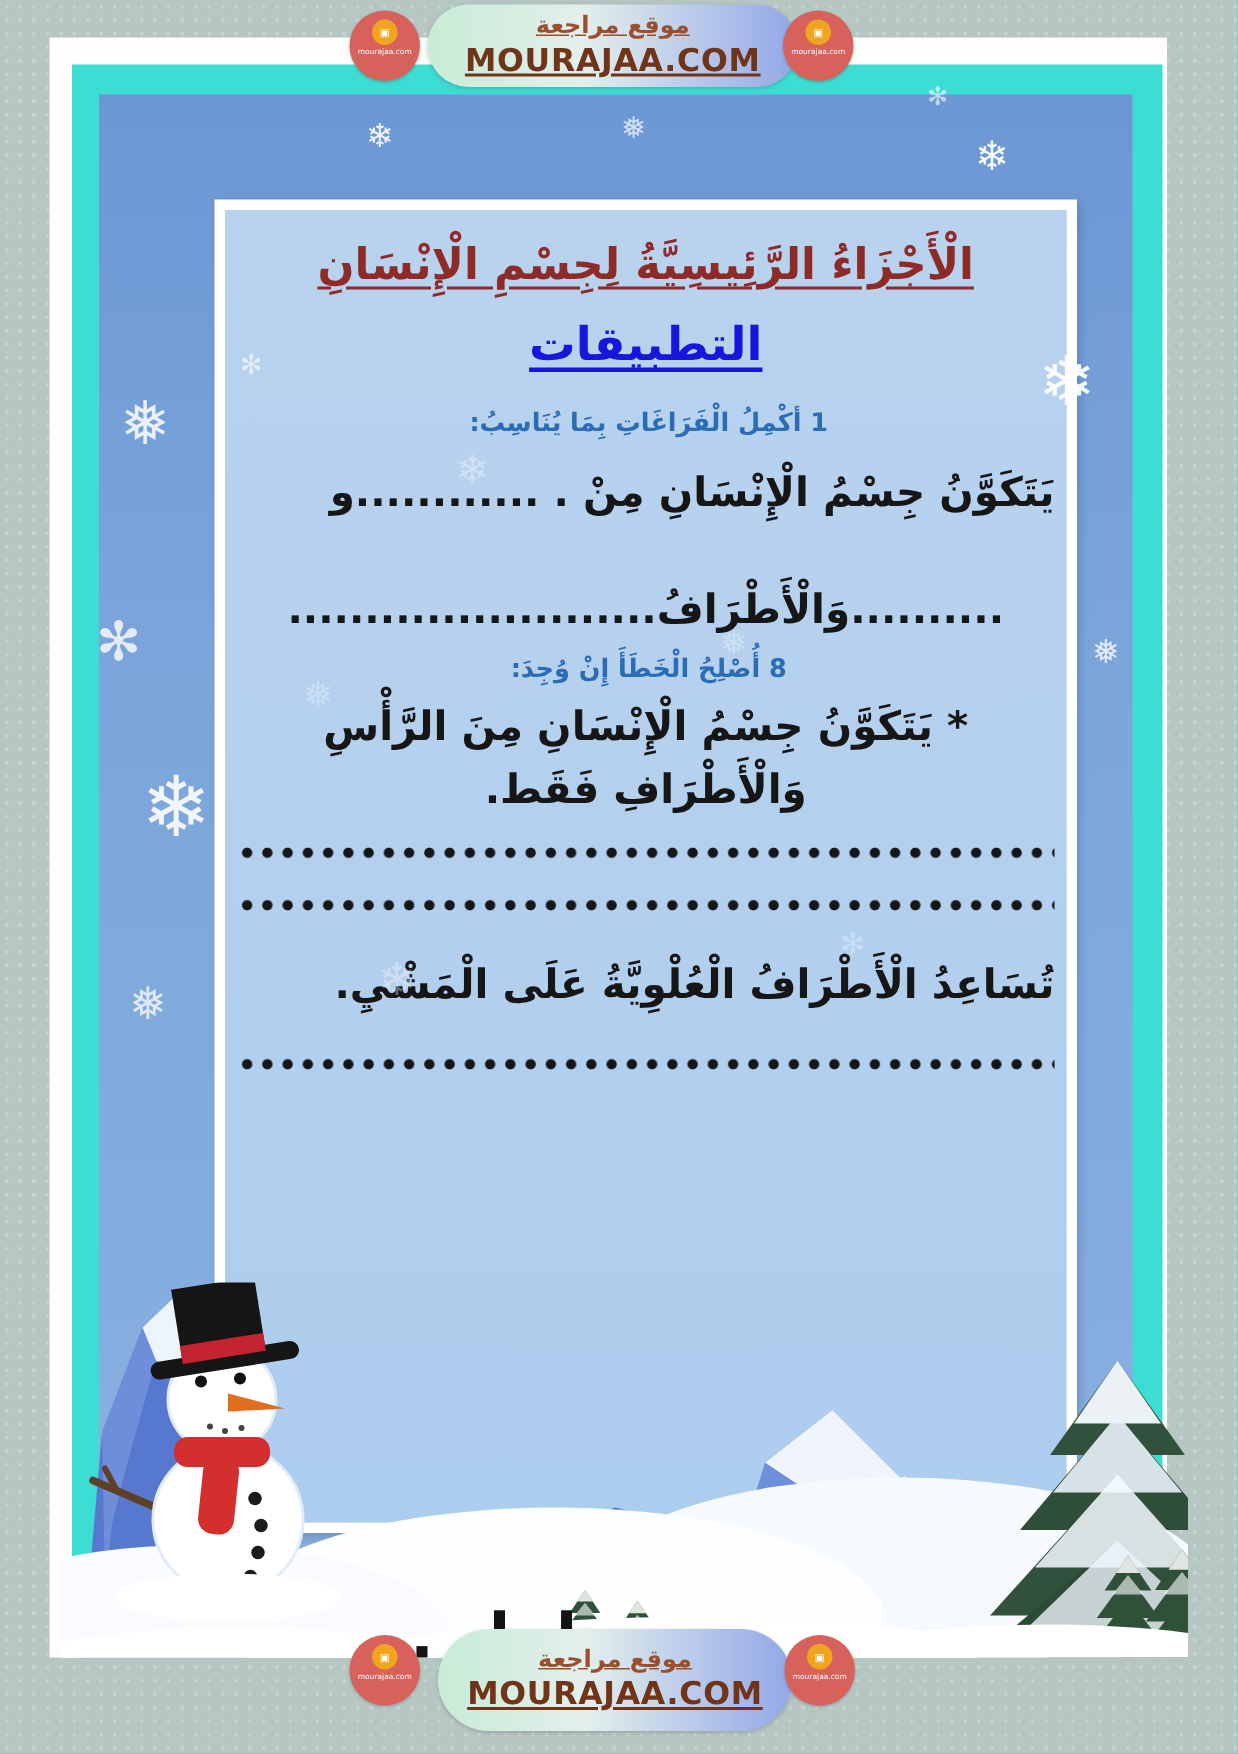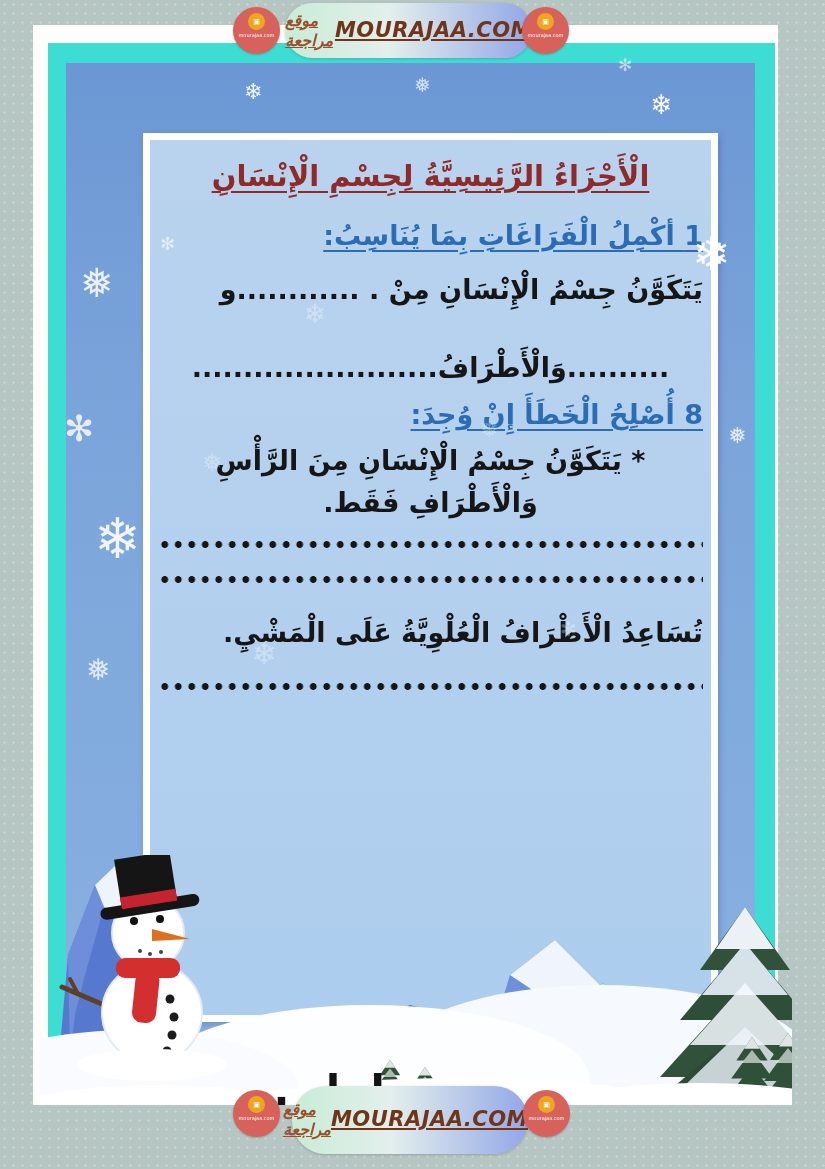--- a/index.html
+++ b/index.html
@@ -17,37 +17,37 @@
     background:linear-gradient(180deg,#6b97d4 0%,#7ba5da 35%,#8ab1e1 100%);overflow:visible;}
   
   .panel{position:absolute;left:77px;top:70px;width:561px;height:875px;
     border:7px solid #ffffff;background:linear-gradient(180deg,#b9d3ee,#adcdee);
     box-shadow:2px 3px 6px rgba(40,60,110,.25);}
   .content{position:absolute;inset:0;direction:rtl;text-align:center;color:#181818;padding:4px 8px;}
   .t-title{margin-top:10px;font-size:29px;font-weight:bold;color:#8e2a28;
     text-decoration:underline;text-underline-offset:5px;line-height:1.55;}
   .t-section{margin-top:8px;font-size:31px;font-weight:bold;color:#1616dc;
     text-decoration:underline;text-underline-offset:5px;line-height:1.5;}
-  .t-qhead{margin-top:16px;font-size:27px;font-weight:bold;color:#2a6cb5;
-    text-decoration:underline;text-underline-offset:5px;text-align:right;padding-left:4px;line-height:1.55;}
+  .t-qhead{margin-top:16px;font-size:17px;font-weight:bold;color:#2a6cb5;
+    text-underline-offset:5px;padding-left:4px;line-height:1.55;}
   .t-line{font-size:27px;font-weight:bold;color:#161616;line-height:1.55;}
   .ta-right{text-align:right;}
   .mt12{margin-top:12px;} .mt36{margin-top:36px;} .mt48{margin-top:48px;}
   .mt6{margin-top:6px;} .mt4{margin-top:4px;text-align:center;} .mt24{margin-top:24px;} .mt40{margin-top:28px;}
   .pad-r{padding-left:0;padding-right:36px;}
   .sep{height:9px;margin-top:16px;width:100%;
     background:radial-gradient(circle, #161616 3.1px, transparent 3.7px) 0 50% / 13.5px 9px repeat-x;}
   .sep2{margin-top:26px;} .sep3{margin-top:28px;}
   
   .flake{position:absolute;color:#ffffff;pointer-events:none;z-index:5;line-height:1;}
   
   .pill{position:absolute;border-radius:34px;z-index:40;
     background:linear-gradient(90deg,#c8ecd6 0%,#e3efec 42%,#92a7e7 100%);
-    display:flex;flex-direction:row;align-items:center;justify-content:flex-end;
-    box-shadow:0 1px 3px rgba(60,60,60,.25);font-style:italic;}
+    display:flex;flex-direction:column;align-items:center;justify-content:center;
+    box-shadow:0 1px 3px rgba(60,60,60,.25);}
   .pill .ar{font-size:16px;font-weight:bold;color:#9a4f2e;text-decoration:underline;line-height:1.25;}
   .pill .en{font-size:21px;font-weight:bold;color:#703418;text-decoration:underline;letter-spacing:.5px;line-height:1.3;}
   .badge{position:absolute;width:47px;height:47px;border-radius:50%;background:#d7625b;z-index:41;
     display:flex;flex-direction:column;align-items:center;justify-content:flex-start;
     box-shadow:0 1px 2px rgba(60,60,60,.3);}
   .badge .dot{width:17px;height:17px;border-radius:50%;background:#f0a51f;margin-top:6px;
     display:flex;align-items:center;justify-content:center;color:#ffffff;font-size:7px;}
   .badge .tiny{font-size:5px;color:#ffffff;line-height:1.3;text-align:center;margin-top:2px;}
   
   .landscape{position:absolute;left:40px;top:855px;width:752px;height:250px;z-index:30;pointer-events:none;}
@@ -75,20 +75,21 @@
       <span class="flake" style="left:94px;top:172px;font-size:18px;opacity:.6">✻</span>
       <span class="flake" style="left:238px;top:238px;font-size:26px;opacity:.35">❄</span>
       <span class="flake" style="left:414px;top:356px;font-size:22px;opacity:.3">❅</span>
       <span class="flake" style="left:186px;top:576px;font-size:30px;opacity:.35">❄</span>
       <span class="flake" style="left:494px;top:556px;font-size:20px;opacity:.3">✻</span>
       <span class="flake" style="left:136px;top:388px;font-size:24px;opacity:.3">❅</span>
 
       <div class="panel">
         <div class="content">
           <div class="t-title">الْأَجْزَاءُ الرَّئِيسِيَّةُ لِجِسْمِ الْإِنْسَانِ</div>
+          <div class="t-section">التطبيقات</div>
           <div class="t-qhead">1 أكْمِلُ الْفَرَاغَاتِ بِمَا يُنَاسِبُ:</div>
           <div class="t-line ta-right mt12">يَتَكَوَّنُ جِسْمُ الْإِنْسَانِ مِنْ . ............و</div>
           <div class="t-line mt36">..........وَالْأَطْرَافُ........................</div>
           <div class="t-qhead mt6">8 أُصْلِحُ الْخَطَأَ إِنْ وُجِدَ:</div>
           <div class="t-line mt4">* يَتَكَوَّنُ جِسْمُ الْإِنْسَانِ مِنَ الرَّأْسِ وَالْأَطْرَافِ فَقَط.</div>
           <div class="sep"></div>
           <div class="sep sep2"></div>
           <div class="t-line ta-right mt40">تُسَاعِدُ الْأَطْرَافُ الْعُلْوِيَّةُ عَلَى الْمَشْيِ.</div>
           <div class="sep sep3"></div>
         </div>

